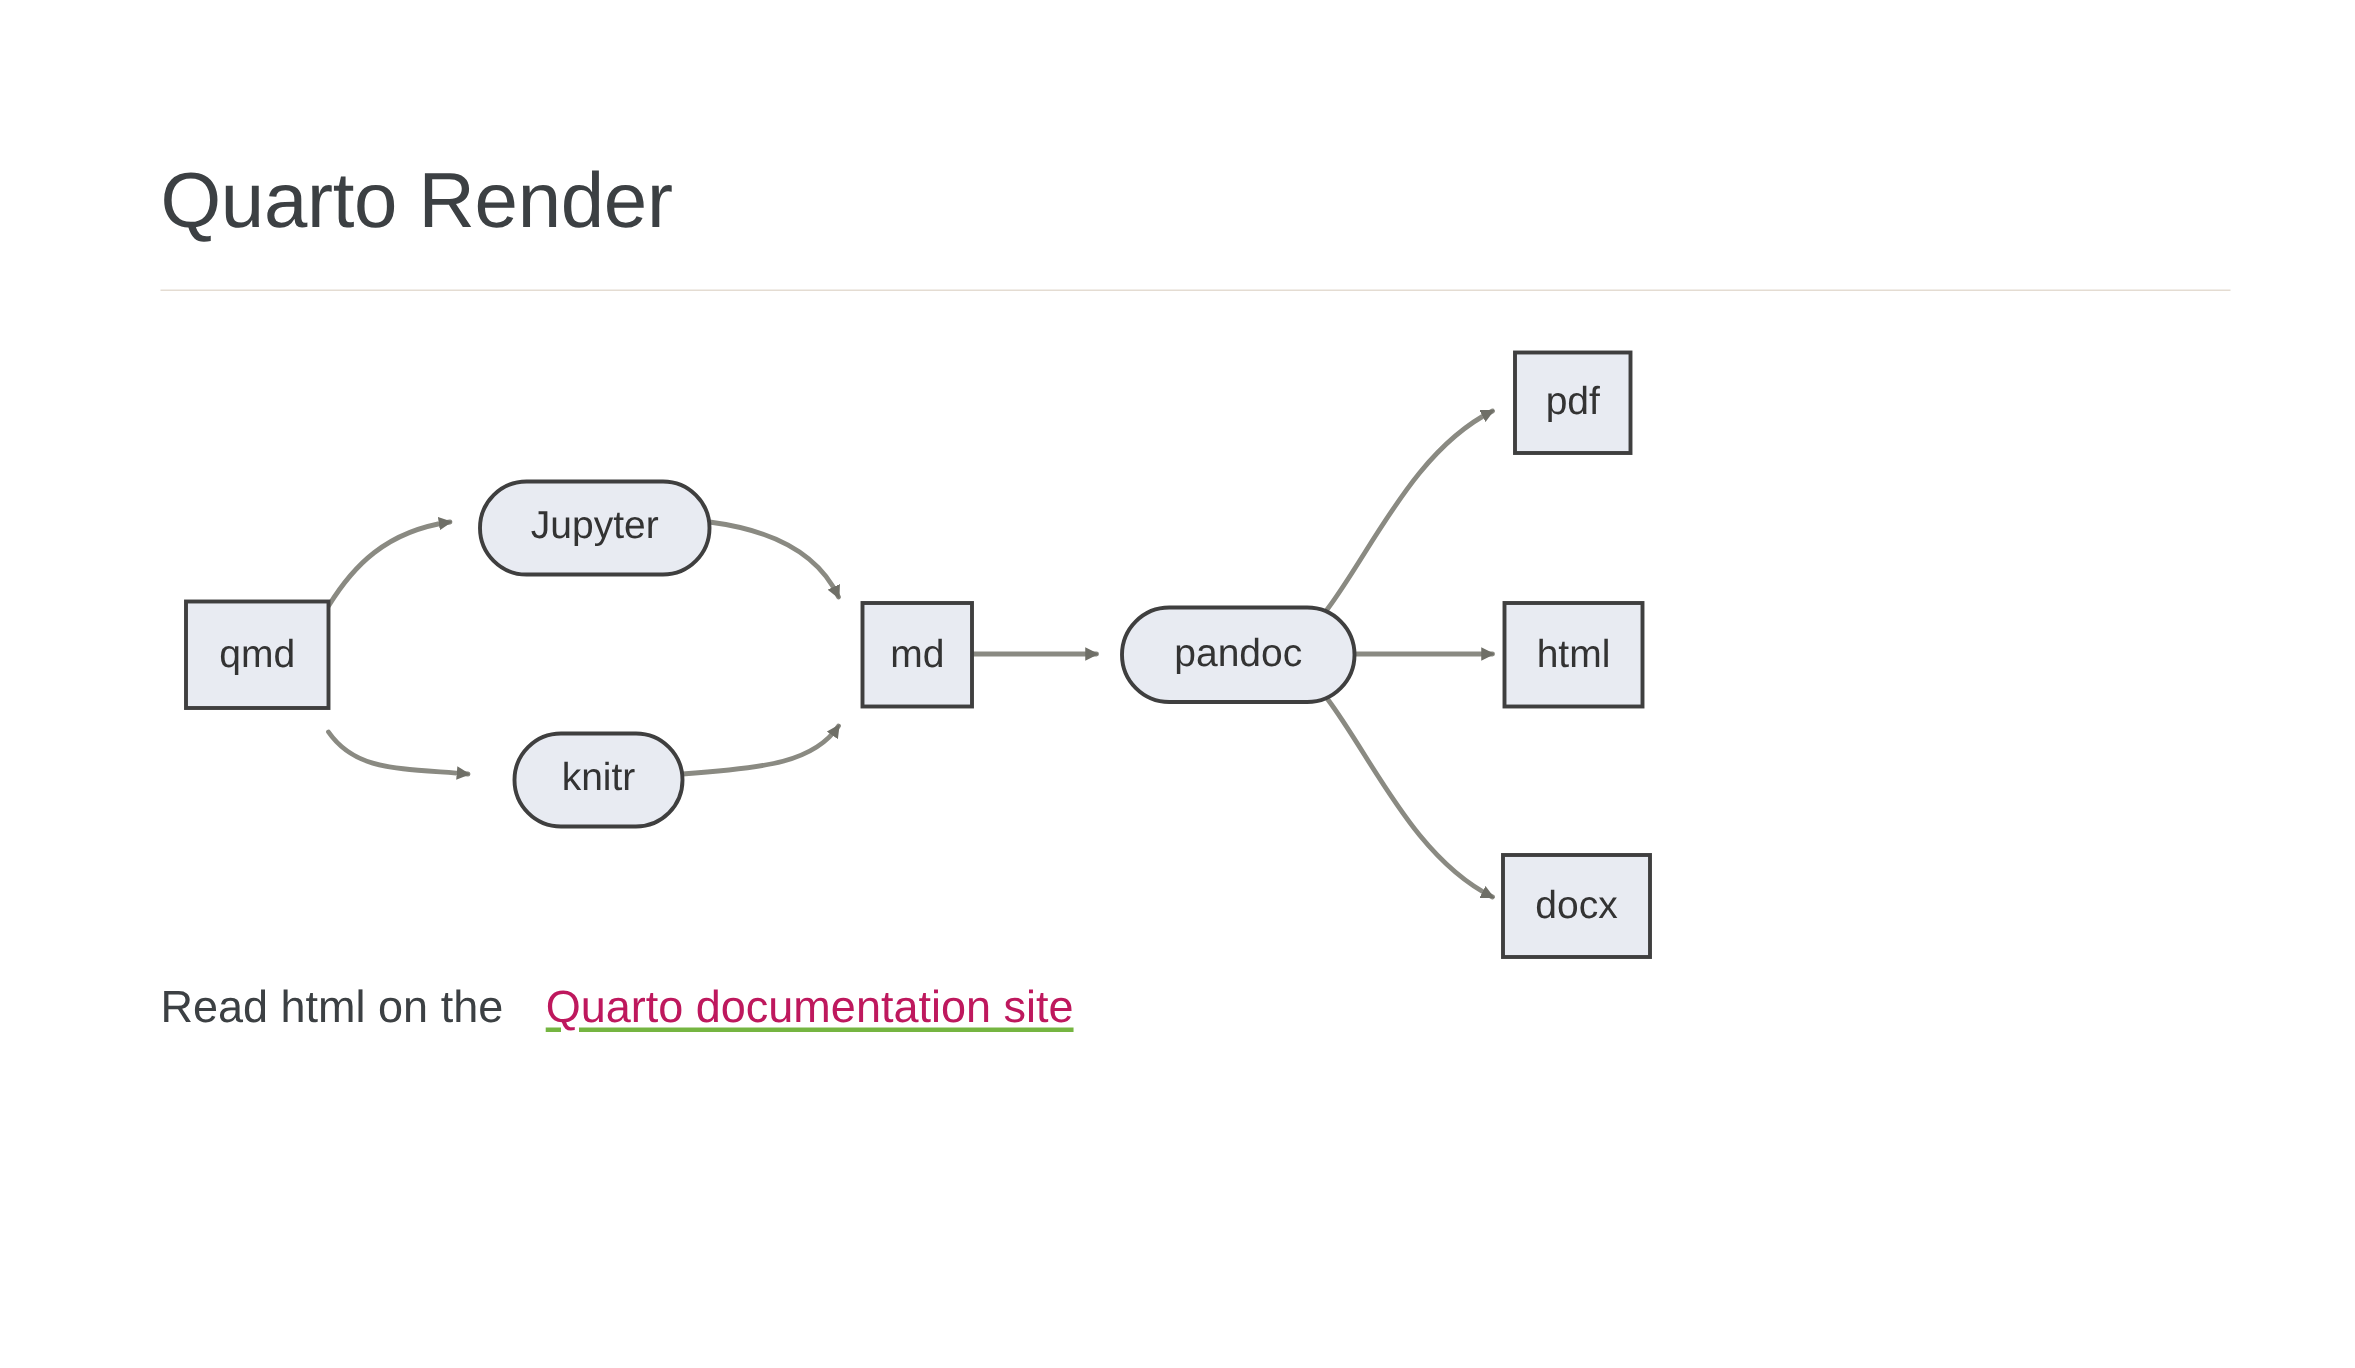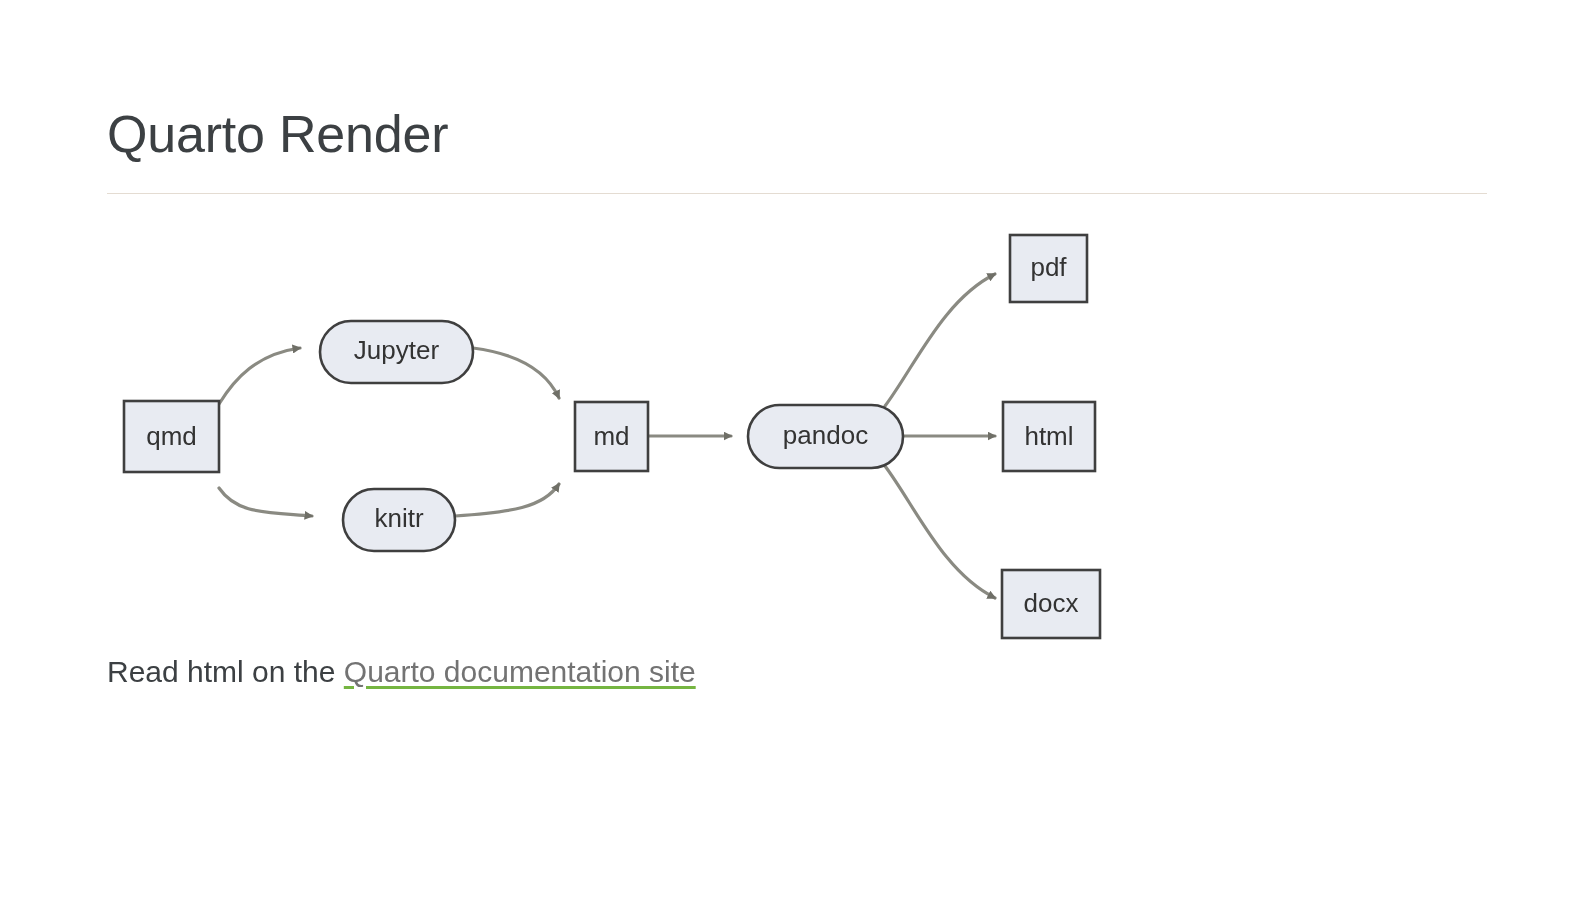--- a/index.html
+++ b/index.html
@@ -61,25 +61,26 @@
     text-anchor: middle;
   }
   .read-more {
     font-size: 30px;
     line-height: 1.3;
     color: #3c4043;
     margin: 0;
     padding-top: 6px;
   }
   .doc-link {
-    color: #737373;
+    color: #be185d;
     text-decoration: underline;
     text-decoration-color: #75b541;
     text-underline-offset: 4px;
     cursor: pointer;
+    margin-left: 20px;
   }
 </style>
 </head>
 <body>
 
 <div class="page">
   <div class="content">
 
     <h1 class="page-title">Quarto Render</h1>
 

